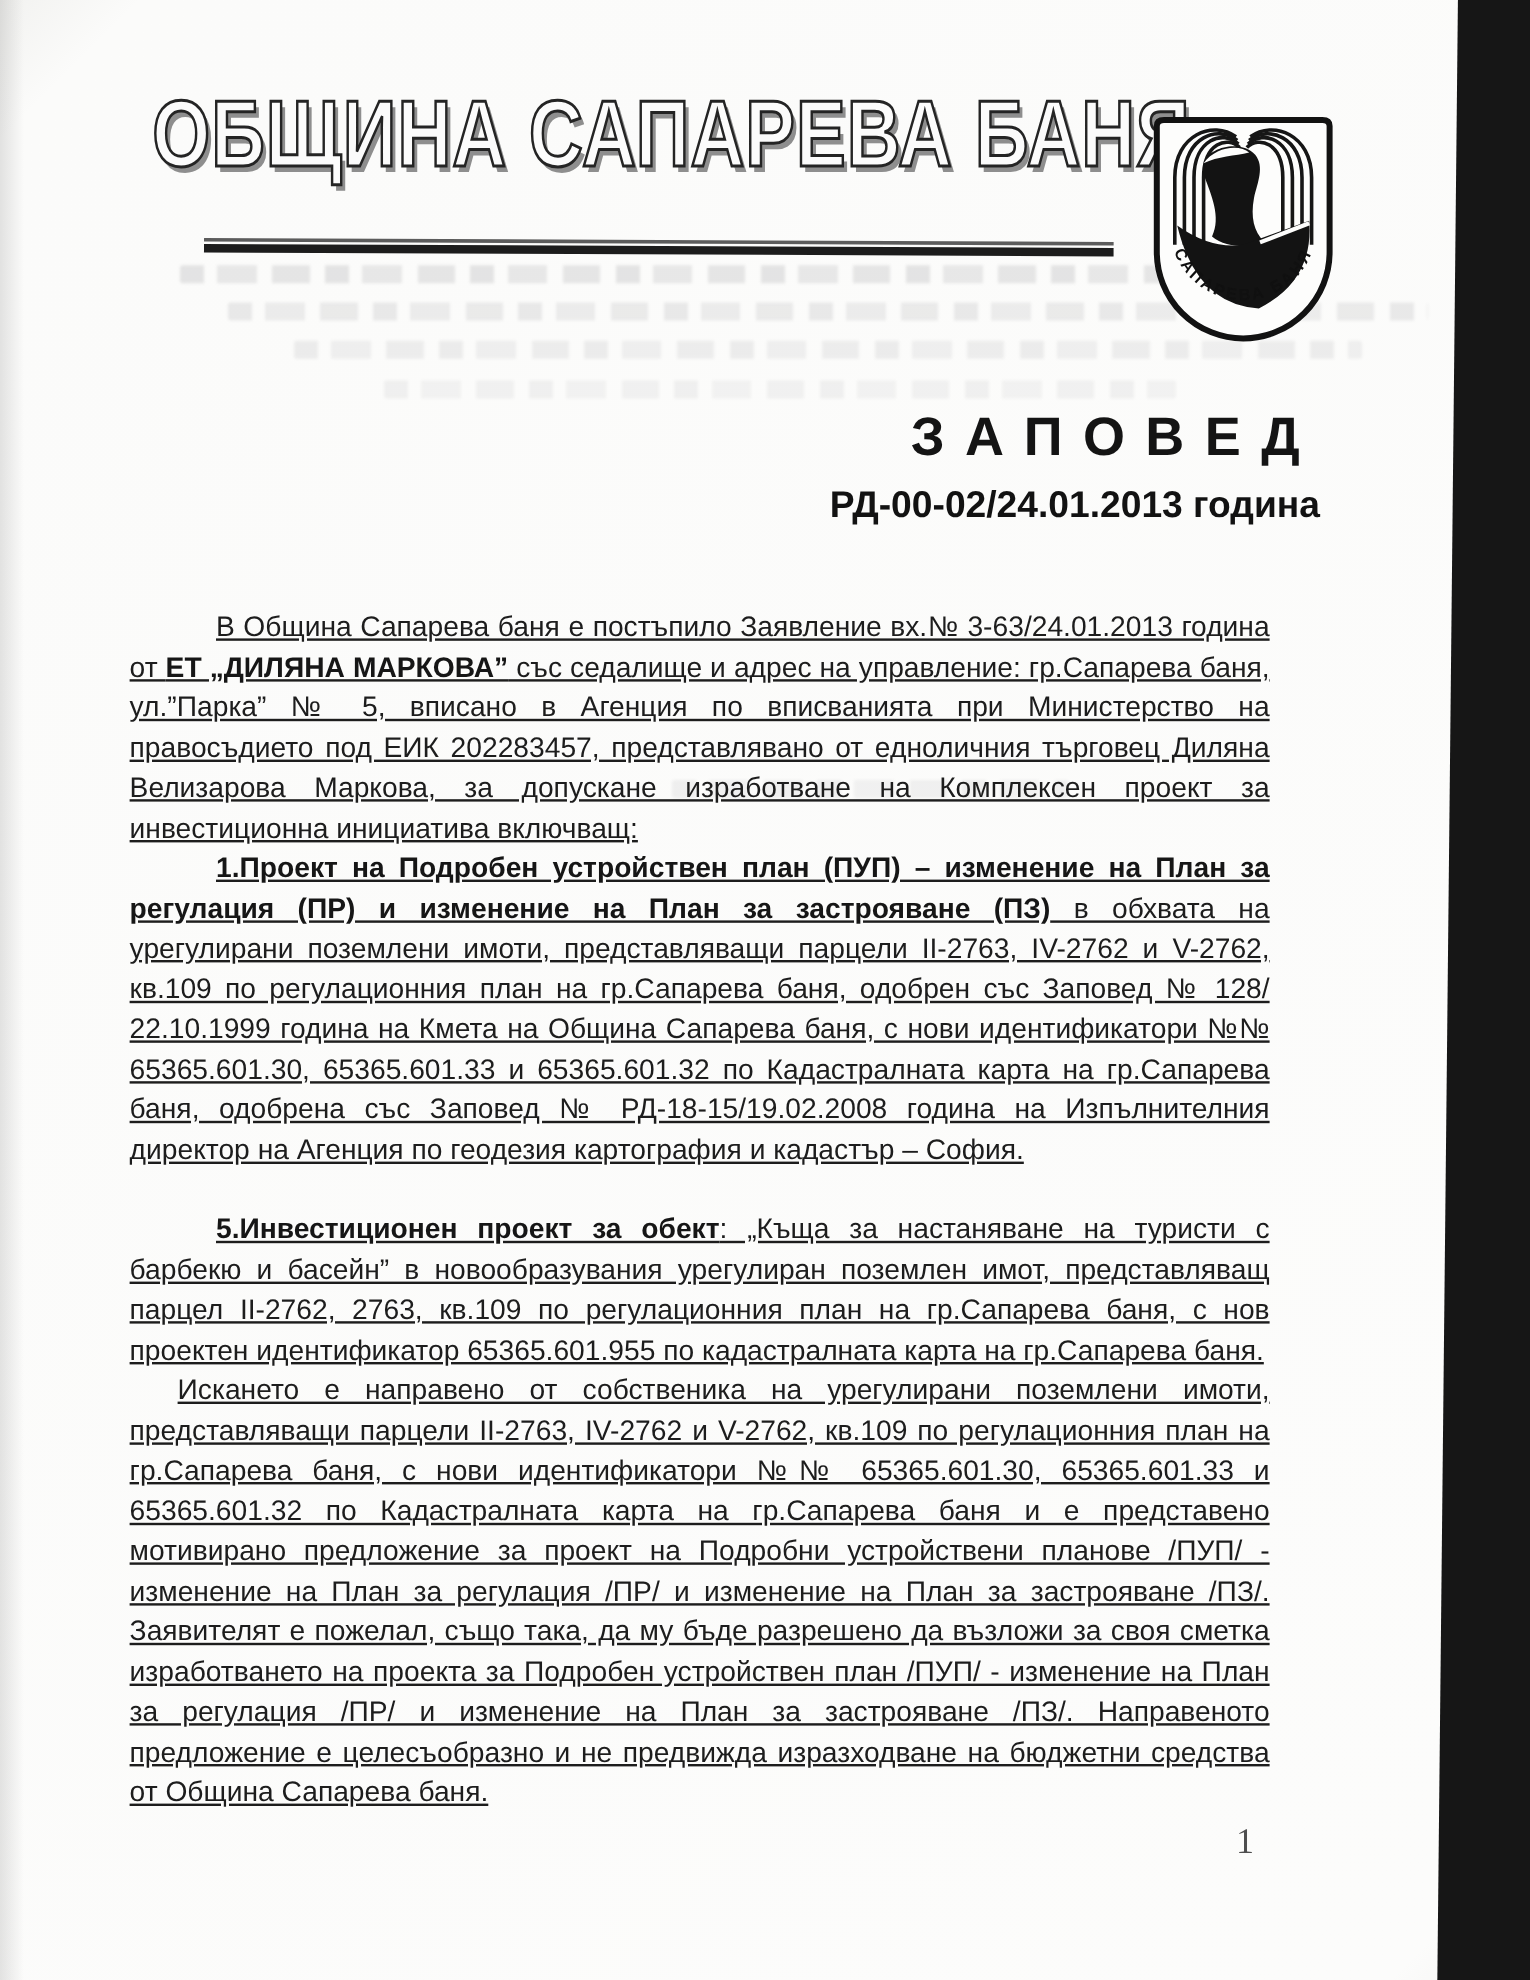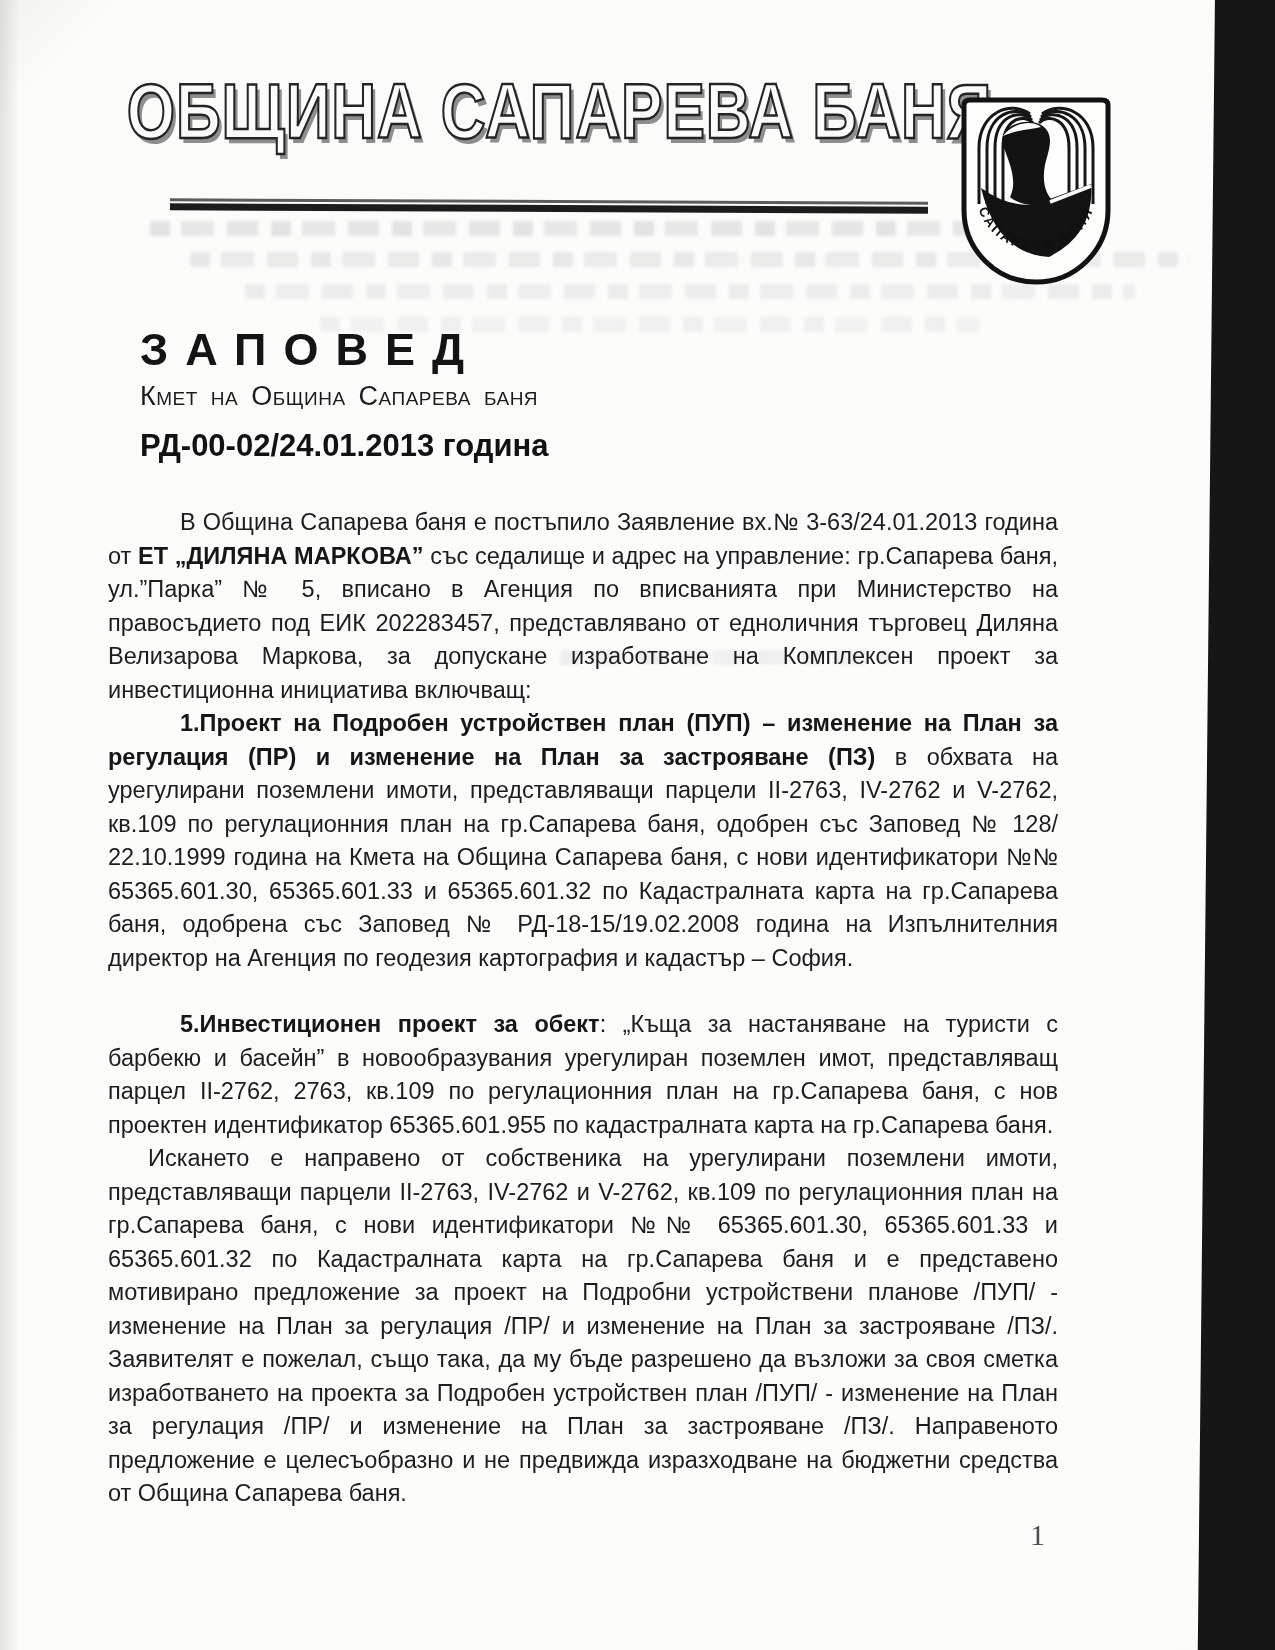--- a/index.html
+++ b/index.html
@@ -47,33 +47,34 @@
     position:absolute;top:163px;left:50px;width:960px;
     text-align:center;font-size:24px;color:#3c3c3c;letter-spacing:.2px;
     white-space:nowrap;
   }
   .header-rule{position:absolute;top:200px;left:170px;width:758px;transform:rotate(.25deg);}
   .header-rule .thin{height:3px;background:#5c5c5c;margin-bottom:2px;}
   .header-rule .thick{height:7px;background:#1c1c1c;}
   
   .municipality-logo{position:absolute;left:956px;top:96px;width:160px;height:212px;}
   
-  .title-block{position:absolute;top:326px;left:140px;width:960px;text-align:left;color:#141414;}
+  .title-block{position:absolute;top:340px;left:140px;width:960px;text-align:right;color:#141414;}
   .order-title{font-size:45px;font-weight:bold;letter-spacing:17px;line-height:1.05;white-space:nowrap;}
   .order-issuer{
     font-size:27px;font-variant:small-caps;letter-spacing:.5px;word-spacing:5px;
     margin-top:8px;color:#1c1c1c;white-space:nowrap;
   }
   .order-ref{font-size:31px;font-weight:bold;margin-top:16px;color:#121212;white-space:nowrap;}
   .order-ref-caption{font-size:17px;margin-top:3px;color:#2a2a2a;}
   
   .doc-body{
     position:absolute;top:506px;left:108px;width:950px;
     font-size:23.5px;line-height:33.5px;color:#1d1d1d;
     text-align:justify;
+    text-decoration:underline;
   }
   .doc-body p{margin:0;}
   .p-indent{text-indent:72px;}
   .p-indent-sm{text-indent:40px;}
   .gap-before{margin-top:33px !important;}
   .doc-body b{font-weight:bold;color:#161616;}
   
   .page-number{
     position:absolute;left:1030px;top:1518px;
     font-family:"Liberation Serif", serif;
@@ -132,21 +133,20 @@
         <path id="band" d="M 21,112 A 61,61 0 0 0 137,112" fill="none"></path>
       </defs>
       <text font-family="Liberation Sans, sans-serif" font-size="13.5" font-weight="bold" letter-spacing="2.5" fill="#101010">
         <textPath href="#band" startOffset="50%" text-anchor="middle">·САПАРЕВА БАНЯ·</textPath>
       </text>
     </svg>
   </div>
 
   <div class="title-block">
     <div class="order-title">ЗАПОВЕД</div>
-    <div class="order-issuer">Кмет на Община Сапарева баня</div>
     <div class="order-ref">РД-00-02/24.01.2013 година</div>
   </div>
 
   <div class="doc-body">
     <p class="p-indent"><span>В Община Сапарева баня е постъпило Заявление вх.№ 3-63/24.01.2013 година от </span><b>ЕТ „ДИЛЯНА МАРКОВА”</b><span> със седалище и адрес на управление: гр.Сапарева баня, ул.”Парка” № 5, вписано в Агенция по вписванията при Министерство на правосъдието под ЕИК 202283457, представлявано от едноличния търговец Диляна Велизарова Маркова, за допускане изработване на Комплексен проект за инвестиционна инициатива включващ:</span></p>
 
     <p class="p-indent"><b>1.Проект на Подробен устройствен план (ПУП) – изменение на План за регулация (ПР) и изменение на План за застрояване (ПЗ)</b><span> в обхвата на урегулирани поземлени имоти, представляващи парцели II-2763, IV-2762 и V-2762, кв.109 по регулационния план на гр.Сапарева баня, одобрен със Заповед № 128/ 22.10.1999 година на Кмета на Община Сапарева баня, с нови идентификатори №№ 65365.601.30, 65365.601.33 и 65365.601.32 по Кадастралната карта на гр.Сапарева баня, одобрена със Заповед № РД-18-15/19.02.2008 година на Изпълнителния директор на Агенция по геодезия картография и кадастър – София.</span></p>
 
     <p class="p-indent gap-before"><b>5.Инвестиционен проект за обект</b><span>: „Къща за настаняване на туристи с барбекю и басейн” в новообразувания урегулиран поземлен имот, представляващ парцел II-2762, 2763, кв.109 по регулационния план на гр.Сапарева баня, с нов проектен идентификатор 65365.601.955 по кадастралната карта на гр.Сапарева баня.</span></p>
 

